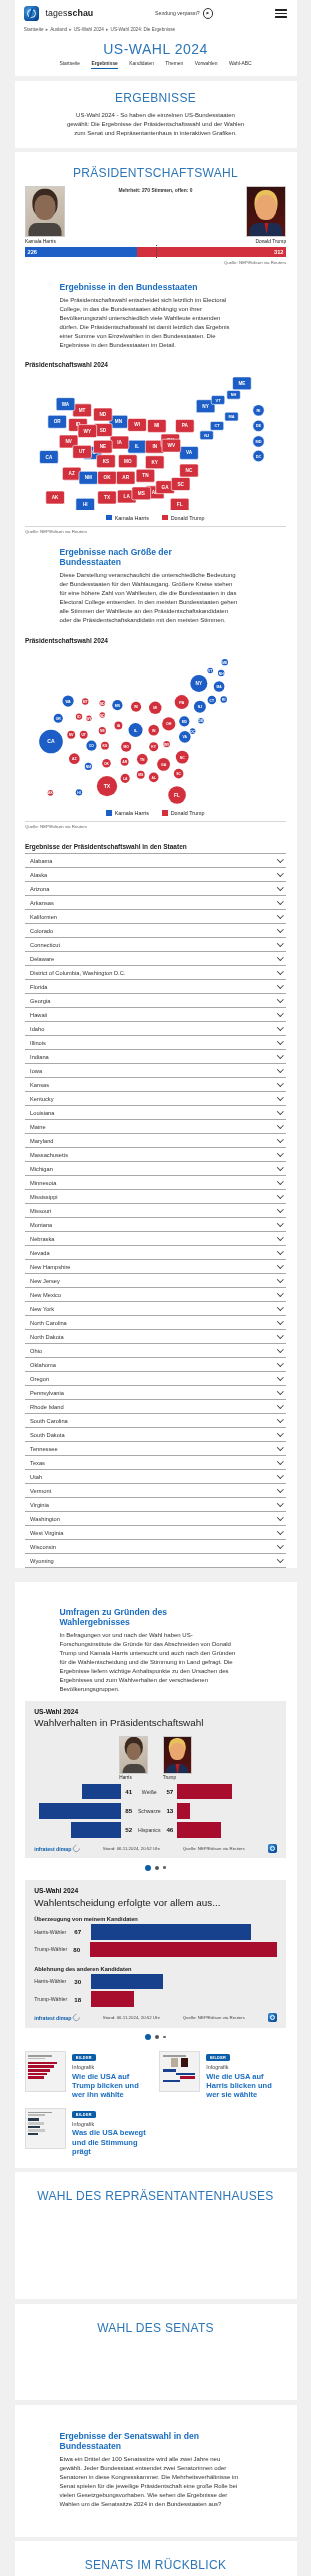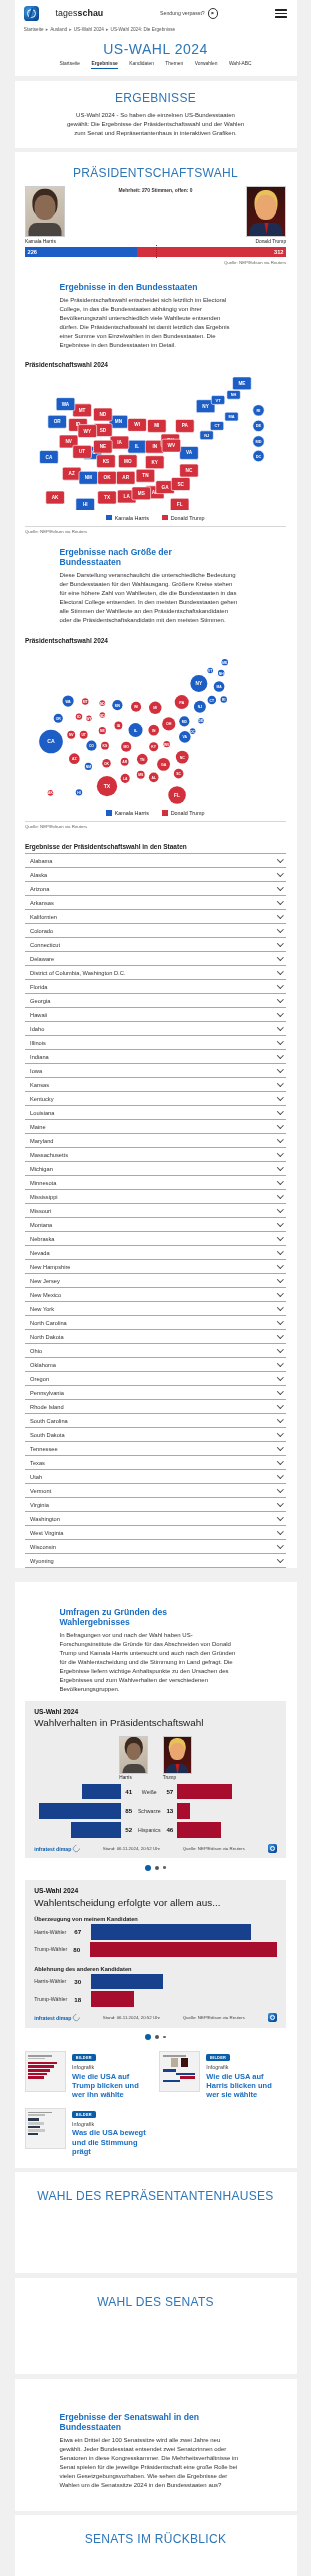--- a/index.html
+++ b/index.html
@@ -1,21 +1,21 @@
 <!DOCTYPE html>
 <html lang="de" style="font-size:8.3px"><head>
 <meta charset="utf-8">
 <style>
   html,body{margin:0;padding:0;background:#f0f0f1;font-family:"Liberation Sans",sans-serif;color:#333;}
   .col{width:282px;margin:0 auto;}
   .card{background:#fff;}
   .gap{height:4.7px;}
   
   .topbar{display:flex;align-items:center;justify-content:space-between;padding:4.1px 9.3px 3.1px 9.3px;height:18.7px;}
-  .logo{display:flex;align-items:center;gap:16px;}
+  .logo{display:flex;align-items:center;gap:6px;}
   .logo-sq{width:15.6px;height:15.6px;border-radius:3.6px;background:radial-gradient(circle at 35% 35%,#4aa3e8,#0b4f9e 70%,#083a77);position:relative;}
   .logo-sq:before{content:"";position:absolute;left:3.1px;top:3.1px;width:9.3px;height:9.3px;border:1px solid #fff;border-radius:50%;box-sizing:border-box;opacity:.9;}
   .logo-sq:after{content:"";position:absolute;left:6.7px;top:2.6px;width:2.1px;height:10.4px;background:#0b4f9e;transform:rotate(18deg);}
   .logo-text{font-size:8.8px;color:#222;letter-spacing:0.1px;}
   .logo-text b{font-weight:700;}
   .watch{display:flex;align-items:center;gap:3.1px;font-size:5.2px;color:#444;}
   .play{width:8.3px;height:8.3px;border:0.8px solid #333;border-radius:50%;display:inline-flex;align-items:center;justify-content:center;font-size:3.6px;color:#333;}
   .burger{width:12.4px;height:8.3px;display:flex;flex-direction:column;justify-content:space-between;cursor:pointer;}
   .burger span{height:1.3px;background:#222;border-radius:0.5px;}
   .crumbs{font-size:4.7px;color:#555;padding:1px 9.3px 4.1px 9.3px;}
@@ -797,34 +797,34 @@
             <div class="tb" style="width:50%;background:#c9c9c9"></div>
             <div class="tb" style="width:28%;background:#2b3a4a"></div>
           </div>
           <div class="tmeta"><span class="badge">BILDER</span><div class="kick">Infografik</div><div class="ttl">Was die USA bewegt und die Stimmung prägt</div></div>
         </div>
       </div>
   </section>
 
   <div class="gap"></div>
 
-  <section class="card" style="height:101px;">
+  <section class="card" style="height:127px;">
     <h2 class="bigsec">WAHL DES REPRÄSENTANTENHAUSES</h2>
     <div class="embed-space" style="height:62px;"></div>
   </section>
 
   <div class="gap"></div>
 
   <section class="card" style="height:96px;">
     <h2 class="bigsec">WAHL DES SENATS</h2>
   </section>
 
   <div class="gap"></div>
 
-  <section class="card" style="height:132px;box-sizing:border-box;padding-top:20px;">
+  <section class="card" style="height:132px;box-sizing:border-box;padding-top:13px;">
     <div class="article-block">
       <h3 class="blue">Ergebnisse der Senatswahl in den Bundesstaaten</h3>
       <p class="center-par" style="margin:0;">Etwa ein Drittel der 100 Senatssitze wird alle zwei Jahre neu gewählt. Jeder Bundesstaat entsendet zwei Senatorinnen oder Senatoren in diese Kongresskammer. Die Mehrheitsverhältnisse im Senat spielen für die jeweilige Präsidentschaft eine große Rolle bei vielen Gesetzgebungsvorhaben. Wie sehen die Ergebnisse der Wahlen um die Senatssitze 2024 in den Bundesstaaten aus?</p>
     </div>
   </section>
 
   <div class="gap"></div>
 
   <section class="card" style="height:105px;">
     <h2 class="bigsec">SENATS IM RÜCKBLICK</h2>

